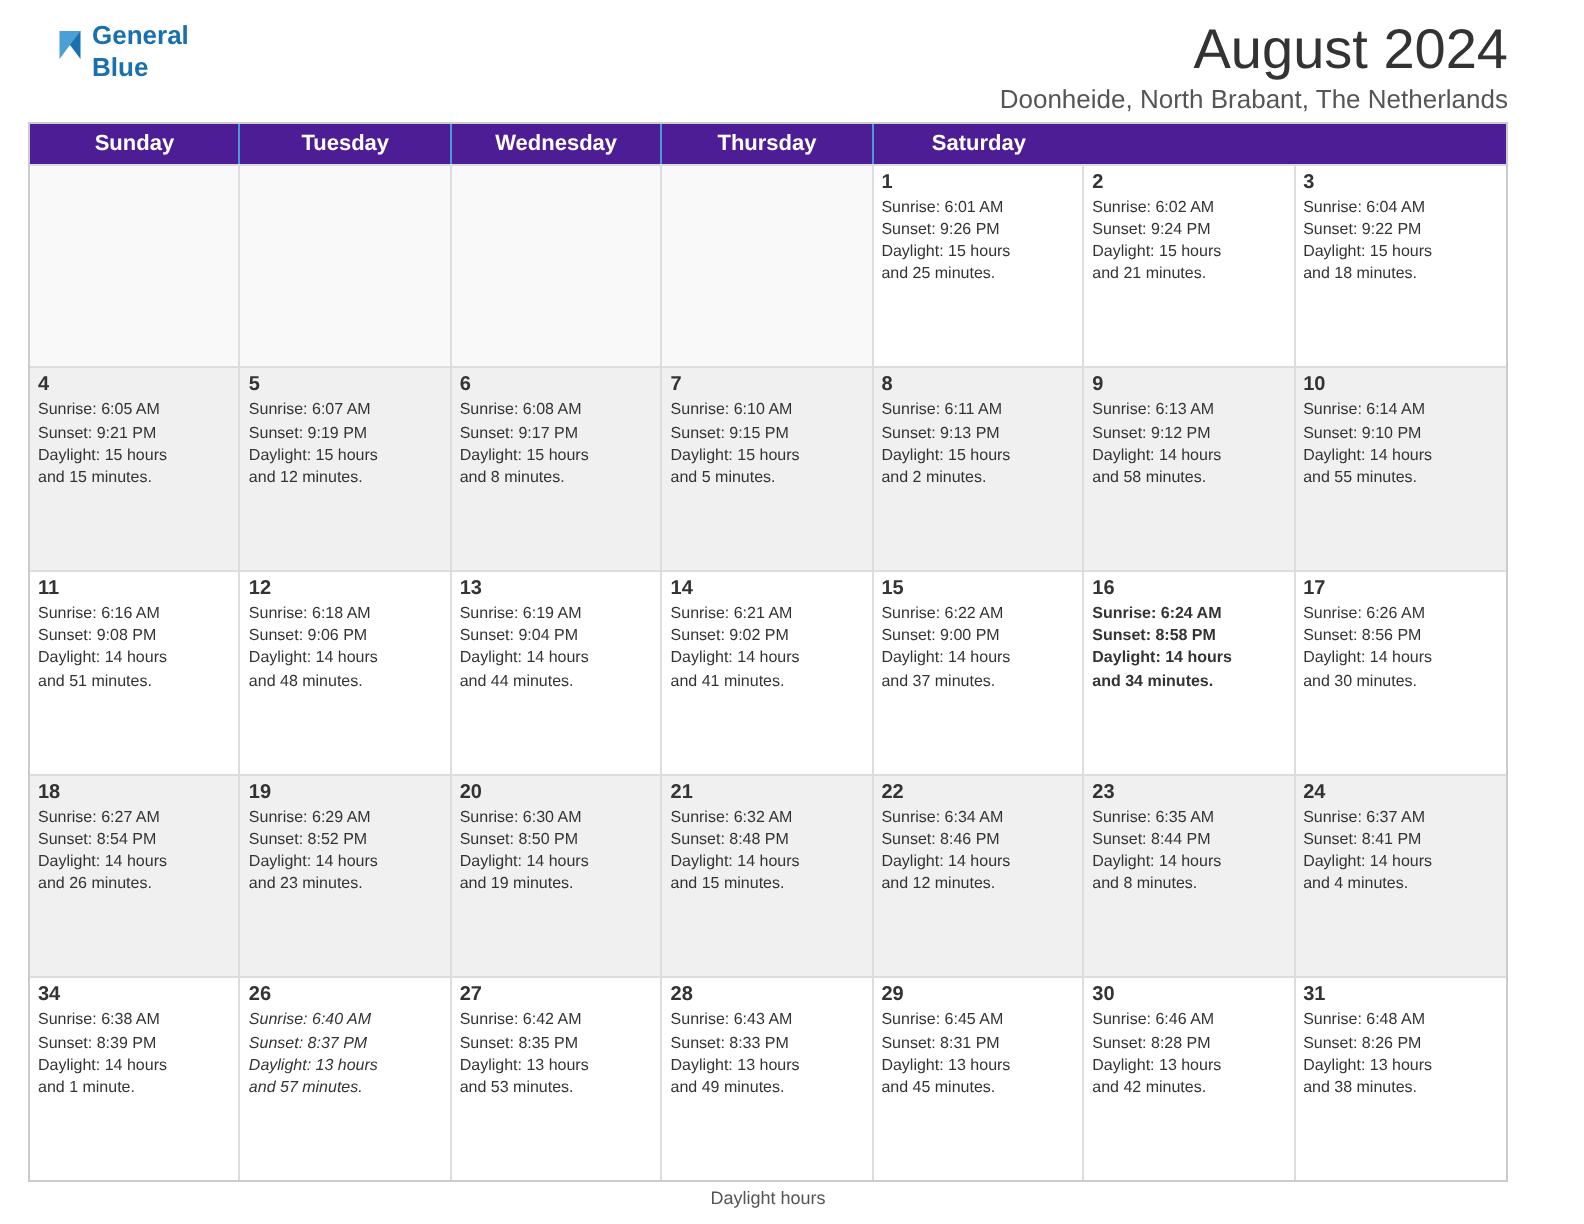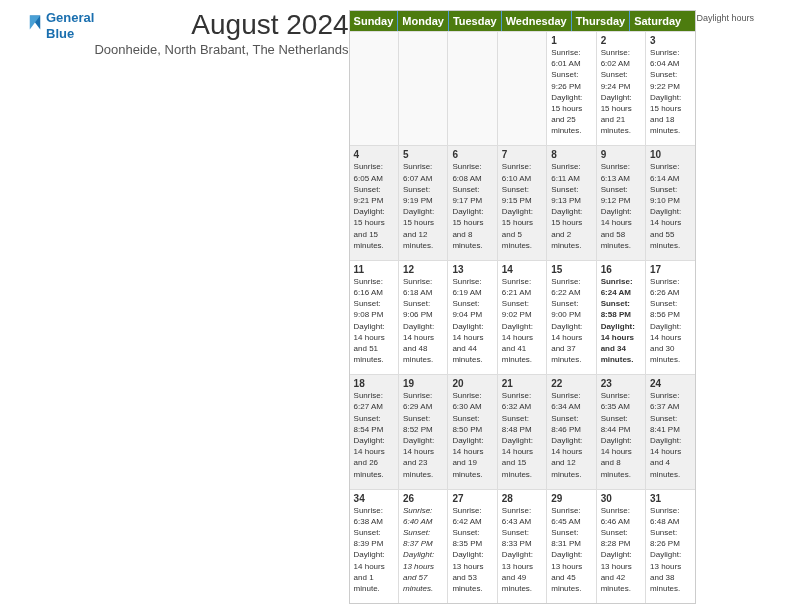--- a/index.html
+++ b/index.html
@@ -8,21 +8,21 @@
       background: #fff;
       width: 792px;
       height: 612px;
       overflow: hidden;
     }
     .page {
       width: 768px;
       height: 612px;
       padding: 10px 14px 8px 14px;
       display: flex;
-      flex-direction: row;
+      flex-direction: column;
     }
     .header {
       display: flex;
       align-items: flex-start;
       justify-content: space-between;
       margin-bottom: 4px;
     }
     .logo {
       display: flex;
       align-items: center;
@@ -57,21 +57,21 @@
     }
     .calendar {
       flex: 1;
       display: flex;
       flex-direction: column;
       border: 1px solid #ccc;
     }
     .cal-header {
       display: grid;
       grid-template-columns: repeat(7, 1fr);
-      background: #4d7c0f;
+      background: #4c1d95;
     }
     .cal-header-cell {
       color: #fff;
       font-size: 11px;
       font-weight: bold;
       padding: 4px 4px;
       text-align: center;
       border-right: 1px solid #4a9ad4;
     }
     .cal-header-cell:last-child { border-right: none; }
@@ -133,21 +133,20 @@
     </div>
     <div class="title-block">
       <div class="main-title">August 2024</div>
       <div class="subtitle">Doonheide, North Brabant, The Netherlands</div>
     </div>
   </div>
 
   <div class="calendar">
     <div class="cal-header">
     <div class="cal-header-cell">Sunday</div>
-        <div class="cal-header-cell">Monday</div>
         <div class="cal-header-cell">Tuesday</div>
         <div class="cal-header-cell">Wednesday</div>
         <div class="cal-header-cell">Thursday</div>
         <div class="cal-header-cell">Saturday</div>
       </div>
     <div class="cal-body">
     <div class="cal-row">
           <div class="cal-cell empty"></div>
           <div class="cal-cell empty"></div>
           <div class="cal-cell empty"></div>

